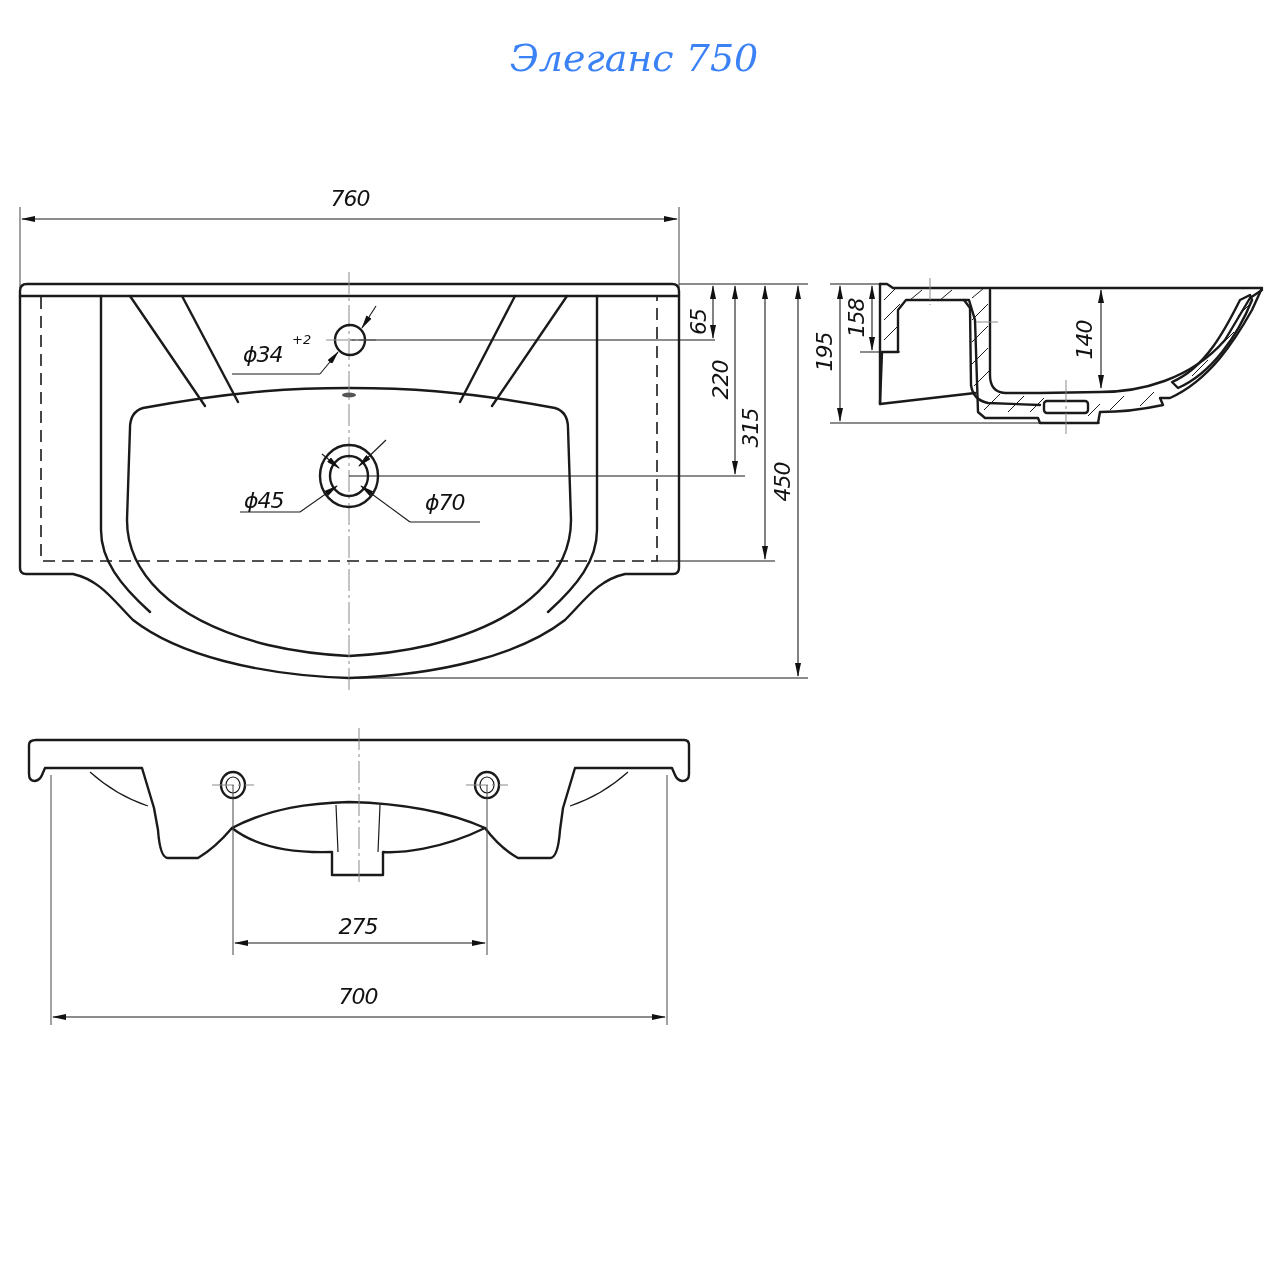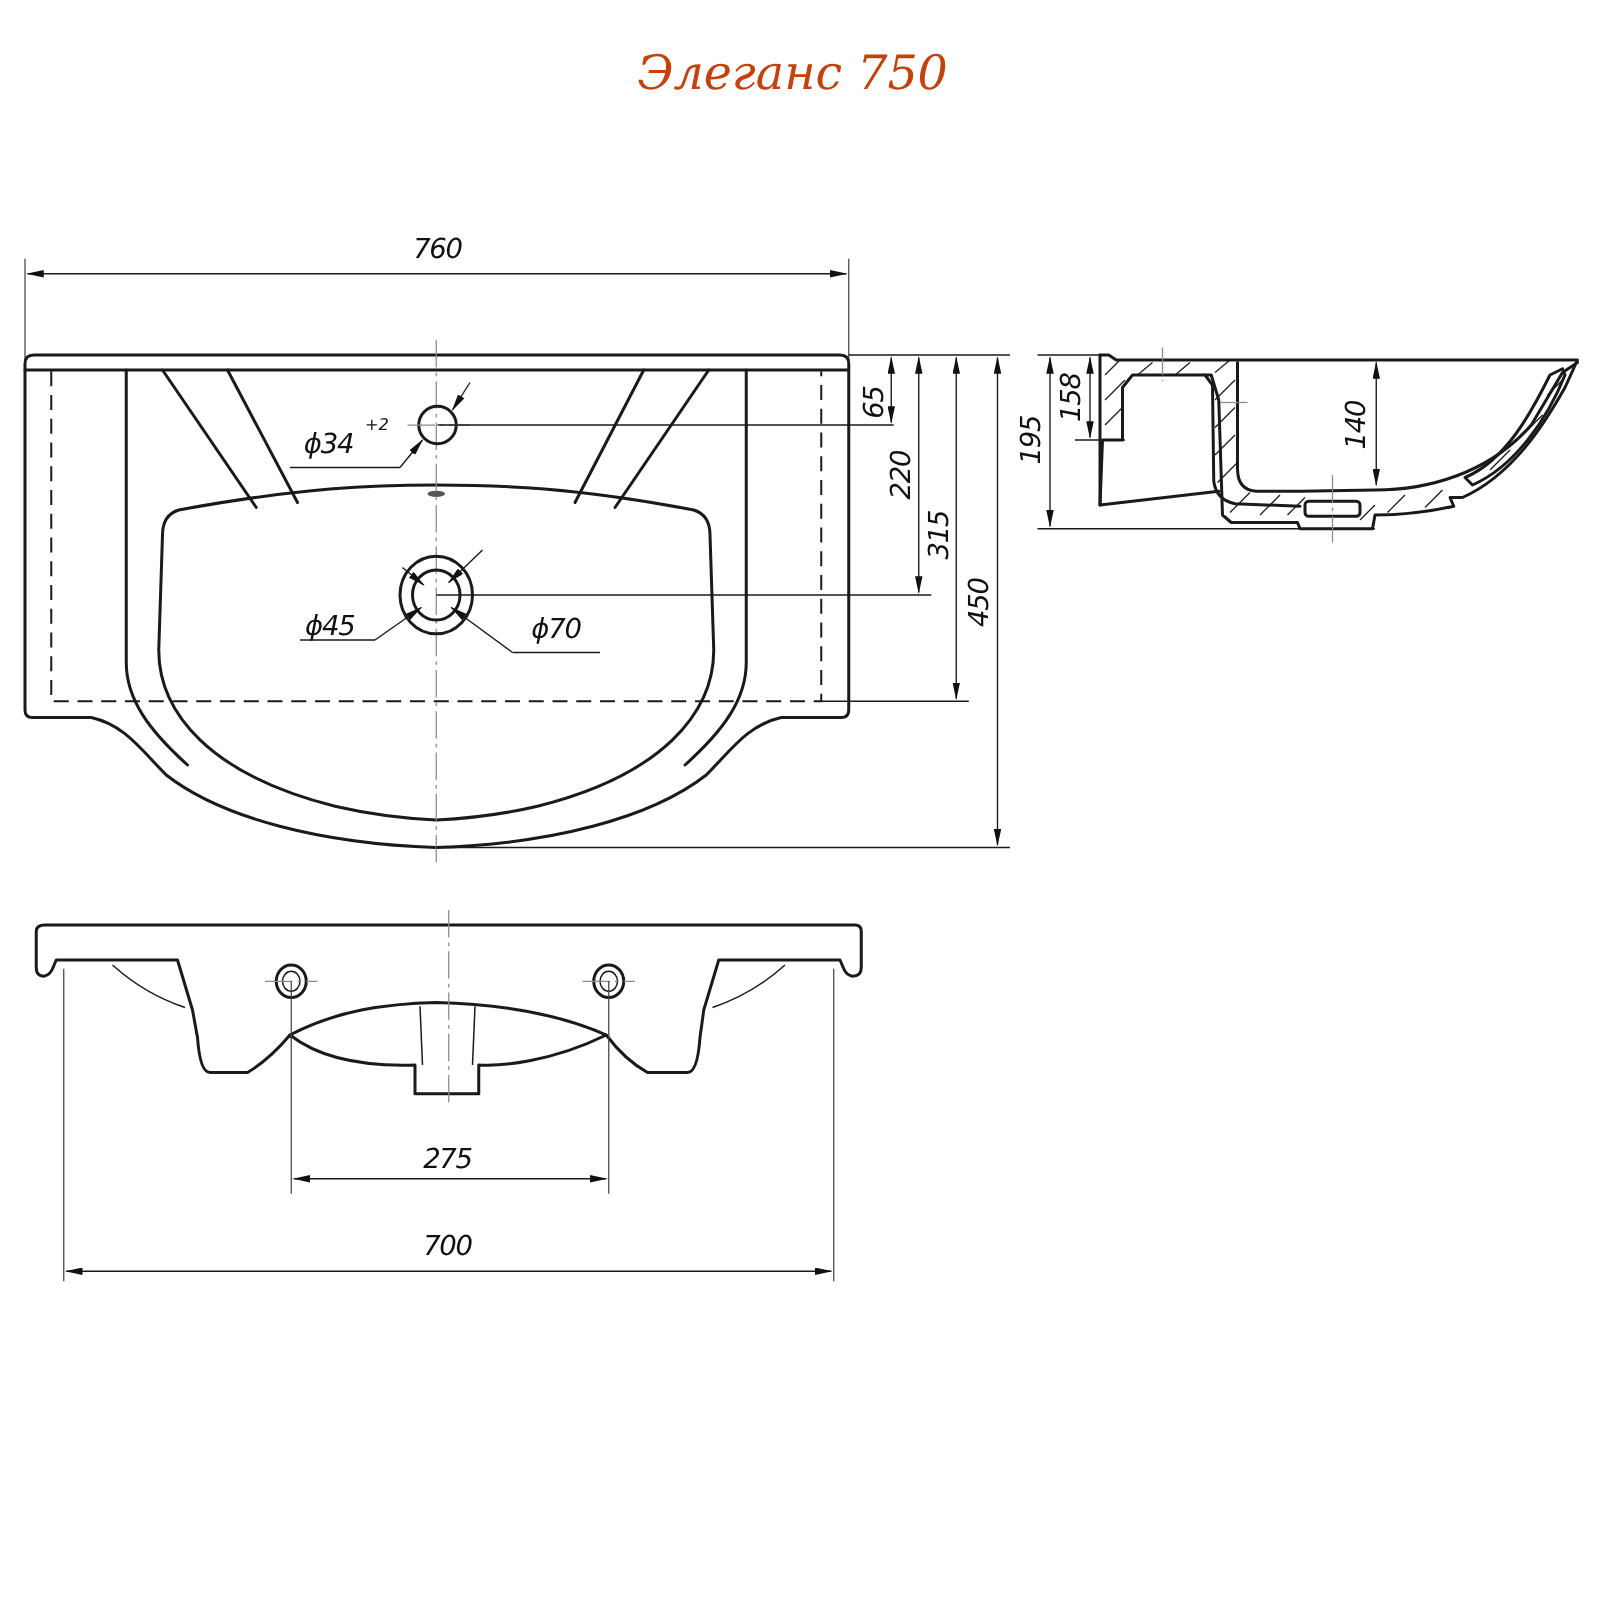--- a/index.html
+++ b/index.html
@@ -1,20 +1,20 @@
 <!DOCTYPE html>
 <html><head>
 <meta charset="utf-8">
 <style>
   html, body { margin: 0; padding: 0; background: #ffffff; }
   body { width: 1280px; height: 1280px; position: relative; overflow: hidden; }
   #title {
     position: absolute; left: 0; top: 36px; width: 1268px; text-align: center;
     font-family: "DejaVu Serif", "Liberation Serif", serif; font-style: italic;
-    font-size: 38px; color: #c2410c;
+    font-size: 38px; color: #3b82f6;
   }
   svg { position: absolute; left: 0; top: 0; }
   .ol { fill: none; stroke: #1a1a1a; stroke-width: 2.4; stroke-linejoin: round; stroke-linecap: round; }
   .thin { fill: none; stroke: #1a1a1a; stroke-width: 1.2; }
   .dim { fill: none; stroke: #1a1a1a; stroke-width: 1.1; }
   .ext { fill: none; stroke: #444444; stroke-width: 1; }
   .center { fill: none; stroke: #8a8a8a; stroke-width: 1; stroke-dasharray: 22 4 3 4; }
   .hidden { fill: none; stroke: #1a1a1a; stroke-width: 1.6; stroke-dasharray: 12 7; }
   .hatch { fill: none; stroke: #1a1a1a; stroke-width: 1; }
   .arrow { fill: #111111; }

